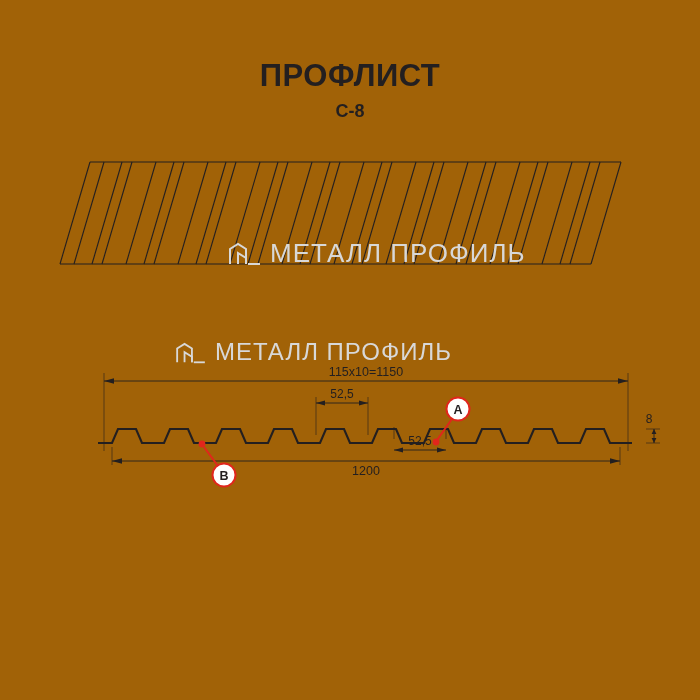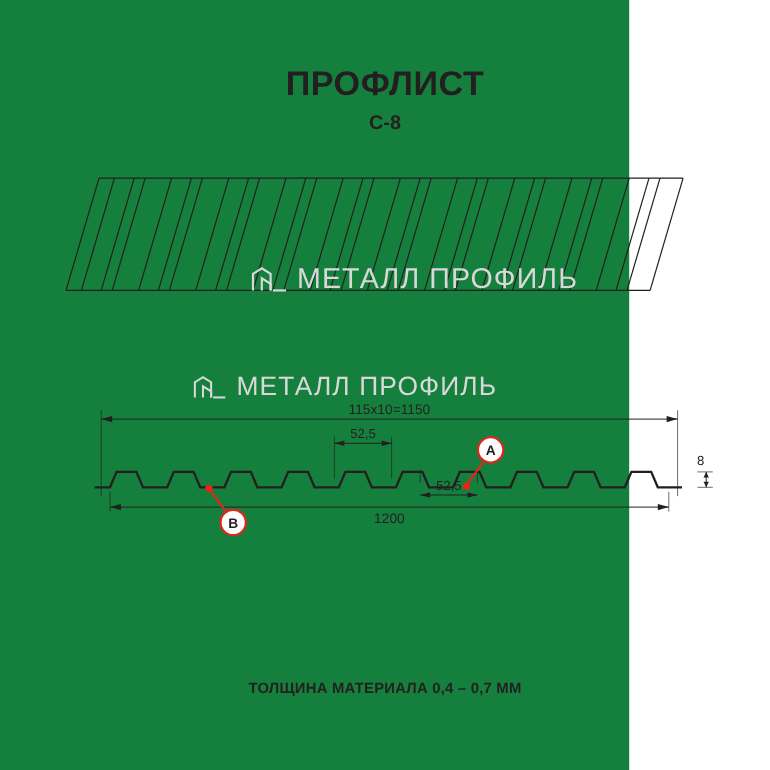--- a/index.html
+++ b/index.html
@@ -6,23 +6,23 @@
   html, body {
     margin: 0; padding: 0;
     width: 700px; height: 700px;
     background: #ffffff;
     font-family: "Liberation Sans", sans-serif;
     color: #231f20;
     overflow: hidden;
   }
   #page {
     position: relative;
-    width: 572px;
+    width: 700px;
     height: 700px;
-    background: #15803d;
+    background: #a16207;
   }
   .title {
     position: absolute;
     top: 58px;
     left: 0;
     width: 700px;
     text-align: center;
     font-size: 31px;
     font-weight: bold;
     letter-spacing: 0.5px;
@@ -51,21 +51,21 @@
   }
   .iso-wrap {
     position: absolute;
     left: 60px;
     top: 140px;
     width: 580px;
     height: 150px;
   }
   .section-wrap {
     position: absolute;
-    left: 54px;
+    left: 66px;
     top: 355px;
     width: 600px;
     height: 135px;
   }
   .wm {
     position: absolute;
     color: #d8d8d8;
     font-weight: normal;
     font-size: 26px;
     letter-spacing: 1px;
@@ -258,15 +258,14 @@
       <svg width="32" height="24" viewBox="0 0 34 26">
         <g fill="none" stroke="#d8d8d8" stroke-width="2">
           <path d="M2 22 L2 7 L10 2 L18 7 L18 22"></path>
           <path d="M10 22 L10 11 L18 16 L18 22"></path>
           <path d="M20 22 L32 22"></path>
         </g>
       </svg>
     </span><span>МЕТАЛЛ ПРОФИЛЬ</span>
   </div>
 
-  <div class="footnote">ТОЛЩИНА МАТЕРИАЛА 0,4 – 0,7 ММ</div>
 
 </div>
 
 </body></html>

